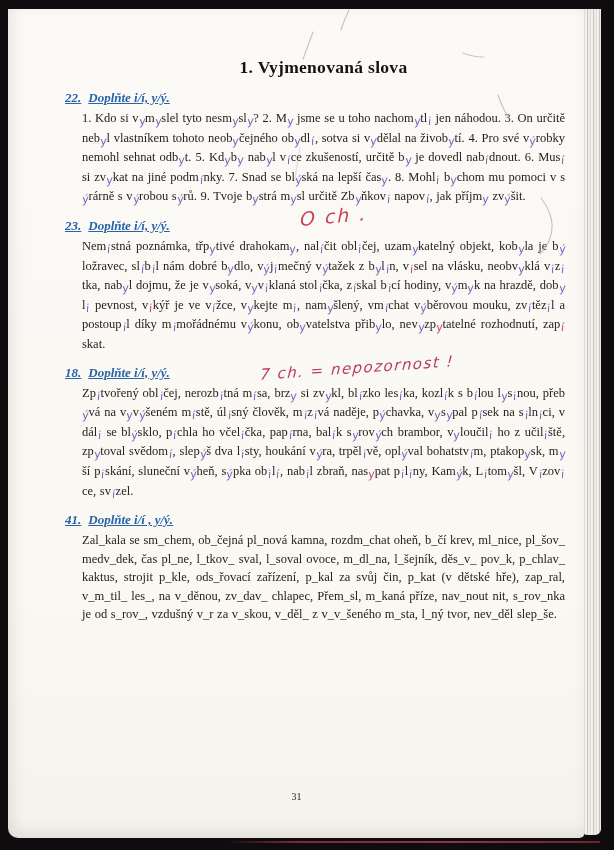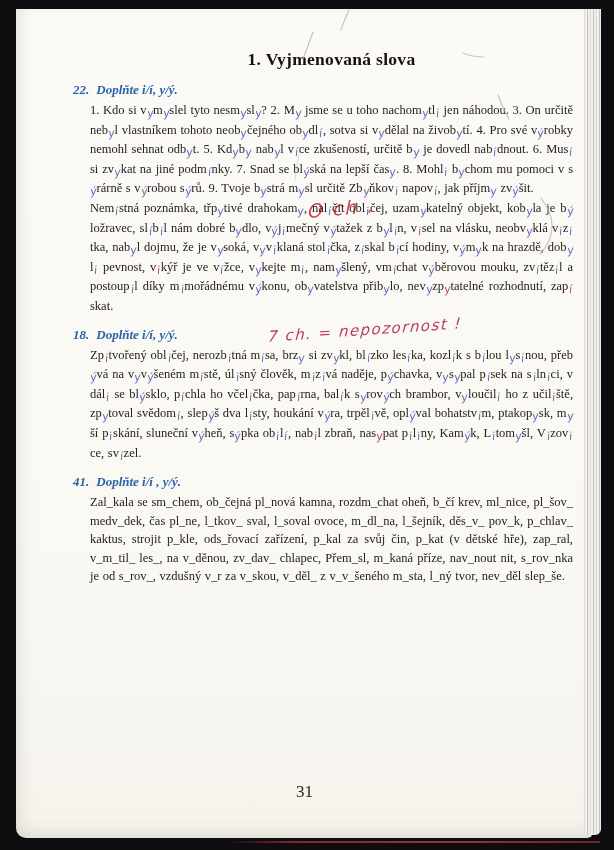--- a/index.html
+++ b/index.html
@@ -5,26 +5,26 @@
   html,body{margin:0;padding:0;background:#000;}
   .frame{
     position:relative;
     width:614px;height:850px;
     background:#0e0c0f;
     overflow:hidden;
     font-family:"Liberation Serif", serif;
   }
   .page{
     position:absolute;
-    left:16px;top:9px;
+    left:8px;top:9px;
     width:577px;height:829px;
     background:linear-gradient(180deg,#fbfaf6 0%,#faf8f3 70%,#f5f3ec 100%);
     border-radius:0 0 6px 10px;
     box-shadow:inset 8px 0 14px rgba(60,55,50,.05), inset 0 -8px 14px rgba(60,55,50,.07);
-    padding:0 20px 0 74px;
+    padding:8px 20px 0 74px;
     box-sizing:border-box;
     color:#262220;
   }
   .edge-stack{
     position:absolute;
     right:13px;top:9px;
     width:17px;height:826px;
     background:repeating-linear-gradient(90deg,#dedbd6 0 1px,#f3f1ed 1px 3px,#c6c3be 3px 4px,#eeece8 4px 6px);
     border-radius:0 0 6px 3px;
   }
@@ -41,20 +41,21 @@
     letter-spacing:.3px;
     color:#17120f;
   }
   .exercise{position:relative;margin:0;}
   .ex-head{
     margin:11px 0 3px -17px;
     font-size:13px;
     font-weight:bold;
     font-style:italic;
     color:#2a63a9;
+    text-decoration:underline;
   }
   .ex-head .num{margin-right:7px;}
   .ex-body{
     margin:0;
     font-size:12.5px;
     line-height:18.6px;
     text-align:justify;
     color:#27221f;
     word-spacing:.5px;
   }
@@ -87,21 +88,21 @@
     left:178px;bottom:-23px;
     font-size:15px;
     letter-spacing:1.5px;
     color:#b93a64;
     transform:rotate(-4deg) skewX(-8deg);
   }
   .page-num{
     position:absolute;
     left:0;right:0;bottom:36px;
     text-align:center;
-    font-size:17px;
+    font-size:10px;
     color:#2a2522;
   }
   svg.scribbles{
     position:absolute;left:0;top:0;
     pointer-events:none;
   }
 </style>
 </head>
 <body>
 
@@ -112,20 +113,23 @@
 
     <section class="exercise">
       <div class="ex-head">
         <span class="num">22.</span><span>Doplňte i/í, y/ý.</span>
       </div>
       <p class="ex-body">1. Kdo si v<span class="hw">y</span>m<span class="hw">y</span>slel tyto nesm<span class="hw">y</span>sl<span class="hw">y</span>? 2. M<span class="hw">y</span> jsme se u toho nachom<span class="hw">y</span>tl<span class="hw">i</span> jen náhodou. 3. On určitě neb<span class="hw">y</span>l vlastníkem tohoto neob<span class="hw">y</span>čejného ob<span class="hw">y</span>dl<span class="hw">í</span>, sotva si v<span class="hw">y</span>dělal na živob<span class="hw">y</span>tí. 4. Pro své v<span class="hw">ý</span>robky nemohl sehnat odb<span class="hw">y</span>t. 5. Kd<span class="hw">y</span>b<span class="hw">y</span> nab<span class="hw">y</span>l v<span class="hw">í</span>ce zkušeností, určitě b<span class="hw">y</span> je dovedl nab<span class="hw">í</span>dnout. 6. Mus<span class="hw">í</span> si zv<span class="hw">y</span>kat na jiné podm<span class="hw">í</span>nky. 7. Snad se bl<span class="hw">ý</span>ská na lepší čas<span class="hw">y</span>. 8. Mohl<span class="hw">i</span> b<span class="hw">y</span>chom mu pomoci v s<span class="hw">ý</span>rárně s v<span class="hw">ý</span>robou s<span class="hw">ý</span>rů. 9. Tvoje b<span class="hw">y</span>strá m<span class="hw">y</span>sl určitě Zb<span class="hw">y</span>ňkov<span class="hw">i</span> napov<span class="hw">í</span>, jak příjm<span class="hw">y</span> zv<span class="hw">ý</span>šit.</p>
       <span class="note note-grade">O ch .</span>
     </section>
 
     <section class="exercise">
+      <div class="ex-head">
+        <span class="num">23.</span><span>Doplňte i/í, y/ý.</span>
+      </div>
       <p class="ex-body">Nem<span class="hw">í</span>stná poznámka, třp<span class="hw">y</span>tivé drahokam<span class="hw">y</span>, nal<span class="hw">í</span>čit obl<span class="hw">i</span>čej, uzam<span class="hw">y</span>katelný objekt, kob<span class="hw">y</span>la je b<span class="hw">ý</span>ložravec, sl<span class="hw">í</span>b<span class="hw">i</span>l nám dobré b<span class="hw">y</span>dlo, v<span class="hw">ý</span>j<span class="hw">i</span>mečný v<span class="hw">ý</span>tažek z b<span class="hw">y</span>l<span class="hw">i</span>n, v<span class="hw pink">i</span>sel na vlásku, neobv<span class="hw">y</span>klá v<span class="hw">i</span>z<span class="hw">i</span>tka, nab<span class="hw">y</span>l dojmu, že je v<span class="hw">y</span>soká, v<span class="hw">y</span>v<span class="hw">i</span>klaná stol<span class="hw">i</span>čka, z<span class="hw">í</span>skal b<span class="hw">i</span>cí hodiny, v<span class="hw">ý</span>m<span class="hw">y</span>k na hrazdě, dob<span class="hw">y</span>l<span class="hw">i</span> pevnost, v<span class="hw pink">i</span>kýř je ve v<span class="hw">í</span>žce, v<span class="hw">y</span>kejte m<span class="hw">i</span>, nam<span class="hw">y</span>šlený, vm<span class="hw">í</span>chat v<span class="hw">ý</span>běrovou mouku, zv<span class="hw">í</span>těz<span class="hw">i</span>l a postoup<span class="hw">i</span>l díky m<span class="hw">i</span>mořádnému v<span class="hw">ý</span>konu, ob<span class="hw">y</span>vatelstva přib<span class="hw">y</span>lo, nev<span class="hw">y</span>zp<span class="hw pink">y</span>tatelné rozhodnutí, zap<span class="hw pink">í</span>skat.</p>
       <span class="note note-comment">7 ch. = nepozornost !</span>
     </section>
 
     <section class="exercise">
       <div class="ex-head">
         <span class="num">18.</span><span>Doplňte i/í, y/ý.</span>
       </div>
       <p class="ex-body">Zp<span class="hw">i</span>tvořený obl<span class="hw">i</span>čej, nerozb<span class="hw">i</span>tná m<span class="hw">í</span>sa, brz<span class="hw">y</span> si zv<span class="hw">y</span>kl, bl<span class="hw">í</span>zko les<span class="hw">í</span>ka, kozl<span class="hw">í</span>k s b<span class="hw">í</span>lou l<span class="hw">y</span>s<span class="hw">i</span>nou, přeb<span class="hw">ý</span>vá na v<span class="hw">y</span>v<span class="hw">ý</span>šeném m<span class="hw">í</span>stě, úl<span class="hw">i</span>sný člověk, m<span class="hw">i</span>z<span class="hw">i</span>vá naděje, p<span class="hw">ý</span>chavka, v<span class="hw">y</span>s<span class="hw">y</span>pal p<span class="hw">í</span>sek na s<span class="hw">i</span>ln<span class="hw">i</span>ci, v dál<span class="hw">i</span> se bl<span class="hw">ý</span>sklo, p<span class="hw">í</span>chla ho včel<span class="hw">i</span>čka, pap<span class="hw">í</span>rna, bal<span class="hw">í</span>k s<span class="hw">y</span>rov<span class="hw">ý</span>ch brambor, v<span class="hw">y</span>loučil<span class="hw">i</span> ho z učil<span class="hw">i</span>ště, zp<span class="hw">y</span>toval svědom<span class="hw">í</span>, slep<span class="hw">ý</span>š dva l<span class="hw">i</span>sty, houkání v<span class="hw">ý</span>ra, trpěl<span class="hw">i</span>vě, opl<span class="hw">ý</span>val bohatstv<span class="hw">í</span>m, ptakop<span class="hw">y</span>sk, m<span class="hw">y</span>ší p<span class="hw">i</span>skání, sluneční v<span class="hw">ý</span>heň, s<span class="hw">ý</span>pka ob<span class="hw">i</span>l<span class="hw">í</span>, nab<span class="hw">i</span>l zbraň, nas<span class="hw pink">y</span>pat p<span class="hw">i</span>l<span class="hw">i</span>ny, Kam<span class="hw">ý</span>k, L<span class="hw">i</span>tom<span class="hw">y</span>šl, V<span class="hw">i</span>zov<span class="hw">i</span>ce, sv<span class="hw">í</span>zel.</p>
     </section>

